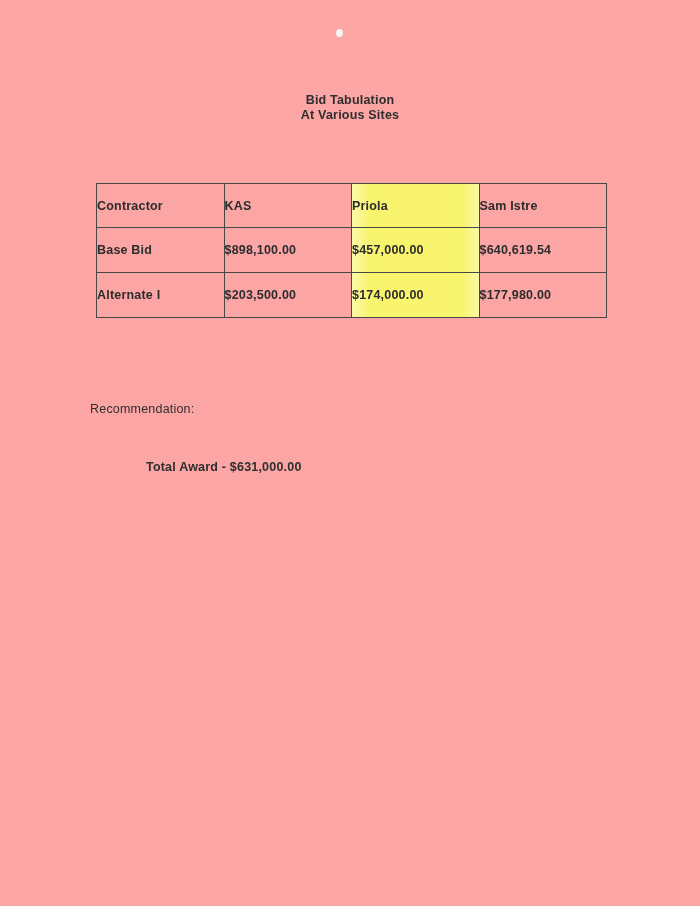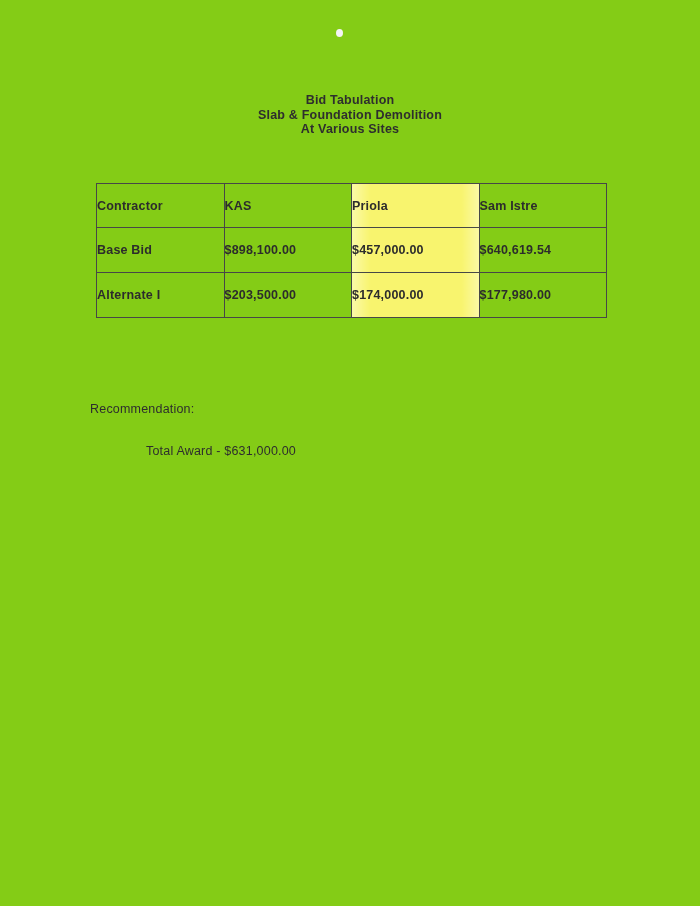--- a/index.html
+++ b/index.html
@@ -11,21 +11,21 @@
     height: 906px;
     background: #fdfdfd;
     font-family: "Liberation Sans", sans-serif;
     color: #2d2d2d;
     position: relative;
     overflow: hidden;
   }
   .page {
     position: absolute;
     inset: 0;
-    background: #84cc16;
+    background: #fca5a5;
     padding-left: 8px;
   }
   
   .doc-title {
     position: absolute;
     top: 93px;
     left: 0;
     width: 700px;
     text-align: center;
     font-size: 12.5px;
@@ -72,24 +72,24 @@
     position: absolute;
     top: 431px;
     left: 146px;
     font-size: 12.5px;
     font-weight: 700;
     letter-spacing: 0.2px;
     color: #2e2e2e;
   }
   .rec-line-2 {
     position: absolute;
-    top: 444px;
+    top: 460px;
     left: 146px;
     font-size: 12.5px;
-    font-weight: 400;
+    font-weight: 700;
     letter-spacing: 0.2px;
     color: #2e2e2e;
   }
   
   .scan-speck {
     position: absolute;
     top: 29px;
     left: 336px;
     width: 7px;
     height: 8px;
@@ -99,21 +99,20 @@
 </style>
 </head>
 <body>
 
 <div class="page">
 
   <div class="scan-speck"></div>
 
   <div class="doc-title">
     <div>Bid Tabulation</div>
-    <div>Slab &amp; Foundation Demolition</div>
     <div>At Various Sites</div>
   </div>
 
   <table class="bid-table">
     <tbody>
       <tr class="header-row">
         <td>Contractor</td>
         <td>KAS</td>
         <td class="hl">Priola</td>
         <td>Sam Istre</td>

